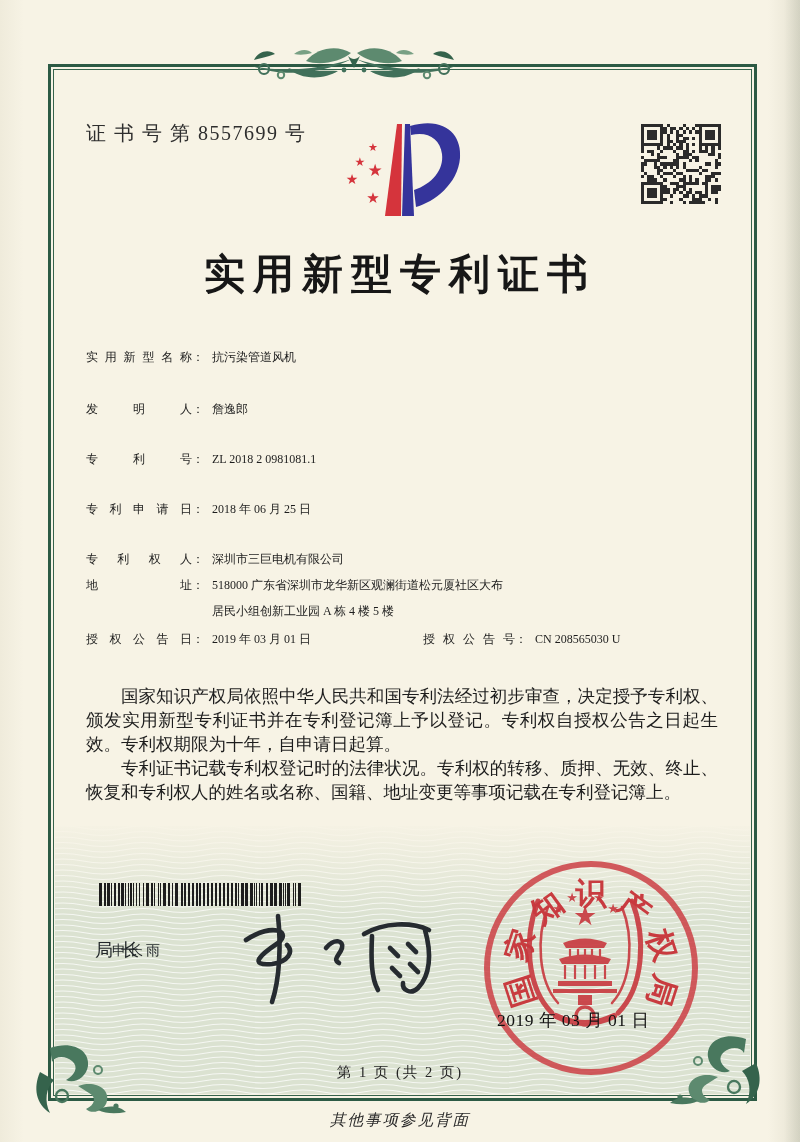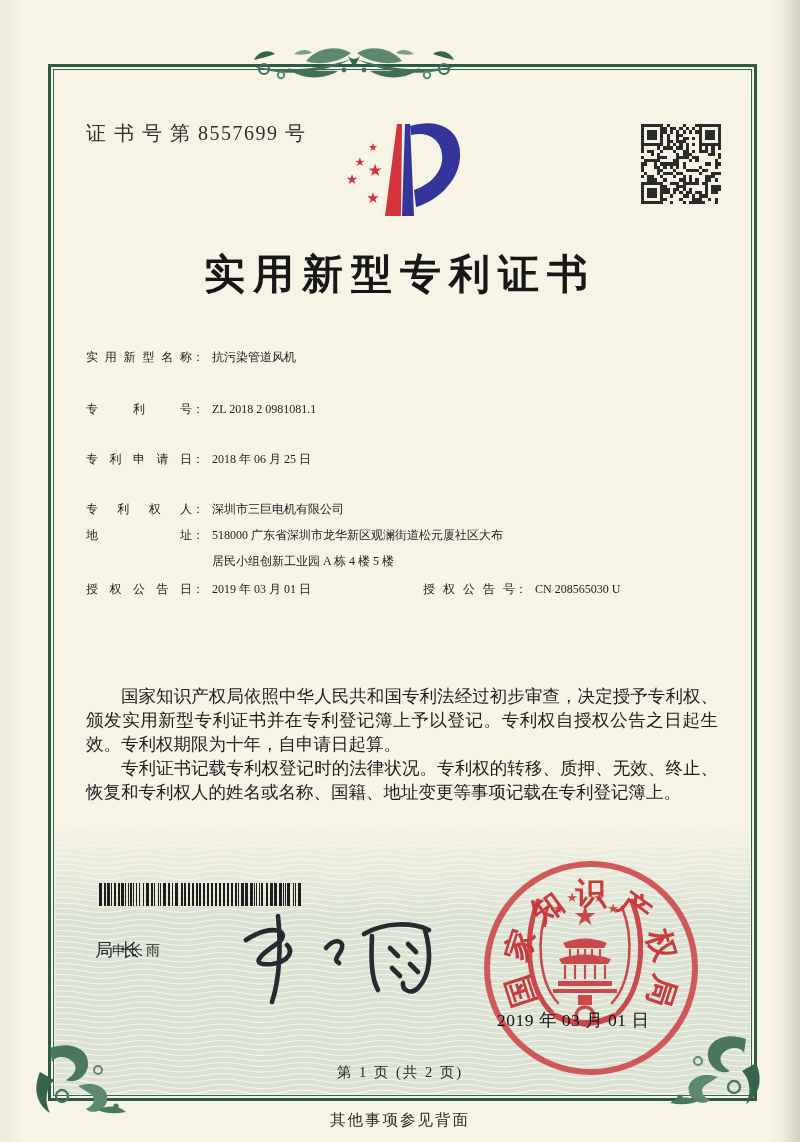--- a/index.html
+++ b/index.html
@@ -48,21 +48,21 @@
   .seal{position:absolute;left:484px;top:861px;width:202px;height:202px;border-radius:50%;
     border:6px solid rgba(202,56,62,.82);z-index:3;}
   .seal-ch{position:absolute;left:50%;top:50%;font-size:31px;font-weight:700;
     color:rgba(198,46,52,.93);font-family:"Liberation Serif",serif;}
   .emblem{position:absolute;left:31px;top:16px;width:128px;height:158px;opacity:.9;}
   .seal-date{position:absolute;left:497px;top:1008px;width:210px;font-size:17.5px;
     letter-spacing:.5px;color:#131313;z-index:4;}
   .page-info{position:absolute;left:0;top:1063px;width:100%;text-align:center;font-size:14.5px;
     letter-spacing:2px;color:#242424;z-index:2;}
   .back-note{position:absolute;left:0;top:1110px;width:100%;text-align:center;font-size:15.5px;
-    letter-spacing:2px;color:#2a2a2a;z-index:2;}
+    font-style:italic;letter-spacing:2px;color:#2a2a2a;z-index:2;}
   
   .orn-top{position:absolute;left:248px;top:42px;width:212px;height:46px;z-index:3;}
   .orn-bl{position:absolute;left:28px;top:1040px;width:104px;height:78px;z-index:3;}
   .orn-br{position:absolute;left:664px;top:1028px;width:104px;height:84px;z-index:3;transform:scaleX(-1);}
 </style>
 </head>
 <body>
 
 <div class="page">
 
@@ -491,20 +491,23 @@
       </g>
   </svg>
 
   <div class="doc-title">实用新型专利证书</div>
 
   <div class="fields">
     <div class="frow mb26">
       <span class="flabel">实用新型名称</span><span class="fcolon">：</span><span class="fvalue">抗污染管道风机</span>
     </div>
     <div class="frow mb24">
+      <span class="flabel">发明人</span><span class="fcolon">：</span><span class="fvalue">詹逸郎</span>
+    </div>
+    <div class="frow mb24">
       <span class="flabel">专利号</span><span class="fcolon">：</span><span class="fvalue">ZL 2018 2 0981081.1</span>
     </div>
     <div class="frow mb24">
       <span class="flabel">专利申请日</span><span class="fcolon">：</span><span class="fvalue">2018 年 06 月 25 日</span>
     </div>
     <div class="frow mb0">
       <span class="flabel">专利权人</span><span class="fcolon">：</span><span class="fvalue-block"><div>深圳市三巨电机有限公司</div></span>
     </div>
     <div class="frow mb2">
       <span class="flabel">地址</span><span class="fcolon">：</span><span class="fvalue-block"><div>518000 广东省深圳市龙华新区观澜街道松元厦社区大布</div><div>居民小组创新工业园 A 栋 4 楼 5 楼</div></span>

